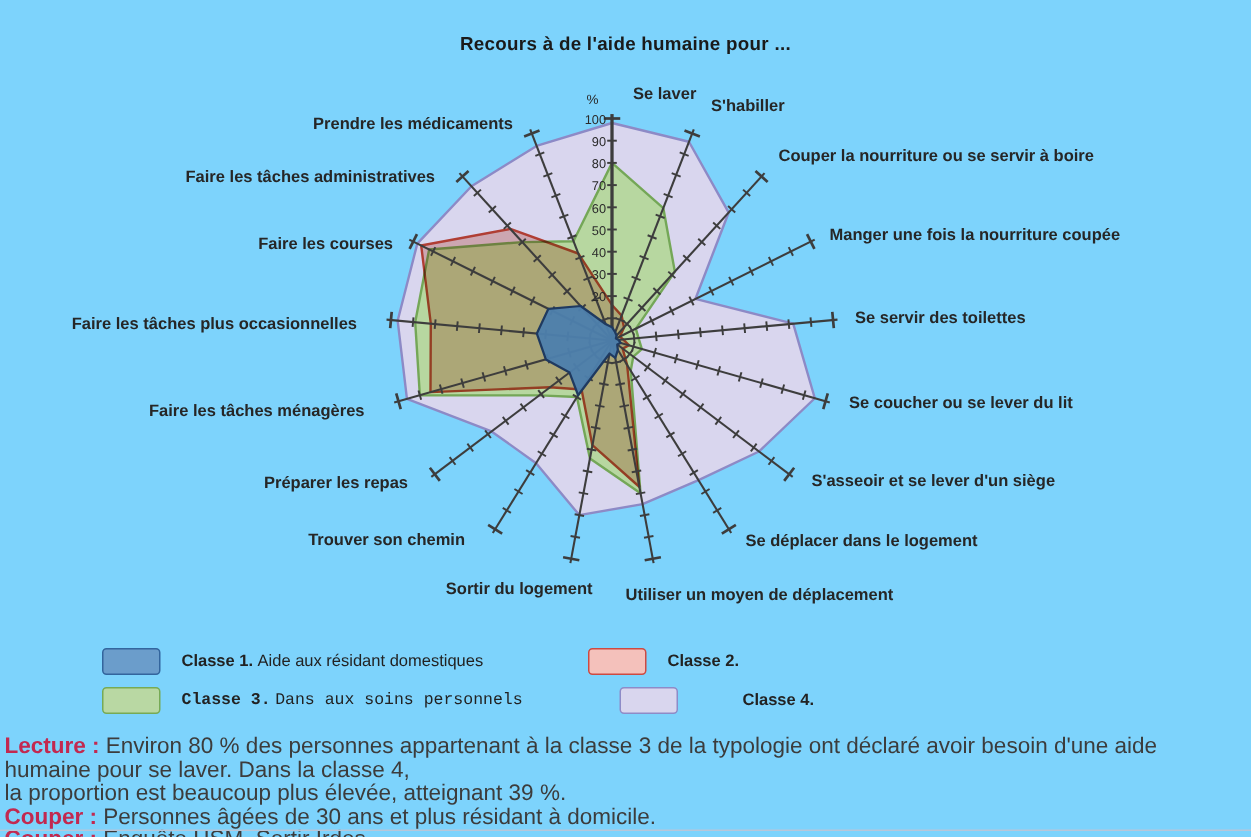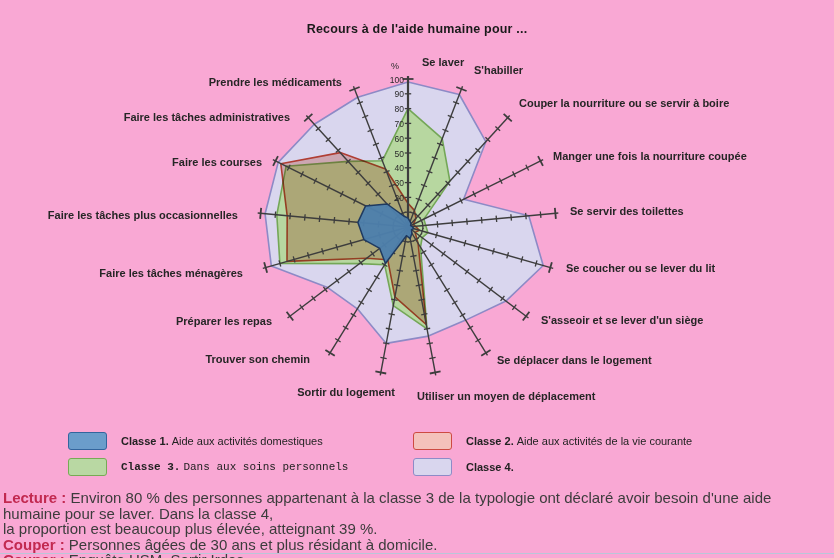--- a/index.html
+++ b/index.html
@@ -1,17 +1,17 @@
 <!DOCTYPE html>
 <html><head>
 <meta charset="utf-8">
 <style>
   html,body{margin:0;padding:0;background:#fff;width:834px;height:558px;overflow:hidden;
     font-family:"Liberation Sans","DejaVu Sans",sans-serif;}
-  #stage{position:relative;width:834px;height:558px;background:#f9a8d4;}
+  #stage{position:relative;width:834px;height:558px;background:#7dd3fc;}
   #chart-title{position:absolute;top:22px;left:0;width:834px;text-align:center;
     font-size:12.5px;font-weight:bold;color:#1a1a1a;letter-spacing:.2px;}
   #radar-svg{position:absolute;top:0;left:0;}
   
   #legend{position:absolute;top:427px;left:0;width:834px;font-size:11px;color:#222;}
   .legend-item{position:absolute;height:20px;display:flex;align-items:center;}
   .swatch{width:37px;height:16px;border-radius:3px;border:1.6px solid #000;margin-right:14px;flex:0 0 auto;}
   .legend-strong{font-weight:bold;margin-right:3px;}
   
   #notes{position:absolute;top:490px;left:3px;width:828px;font-size:15px;line-height:15.5px;color:#3c3c3c;}
@@ -243,33 +243,32 @@
       <text x="238" y="219" text-anchor="end" font-size="11" font-weight="bold" fill="#262626">Faire les tâches plus occasionnelles</text>
       <text x="262" y="166" text-anchor="end" font-size="11" font-weight="bold" fill="#262626">Faire les courses</text>
       <text x="290" y="121" text-anchor="end" font-size="11" font-weight="bold" fill="#262626">Faire les tâches administratives</text>
       <text x="342" y="86" text-anchor="end" font-size="11" font-weight="bold" fill="#262626">Prendre les médicaments</text>
     </svg>
 
   <div id="legend">
     <div class="legend-item" style="left:68px;top:4px;">
       <span class="swatch" style="background: rgb(107, 157, 203); border-color: rgb(51, 101, 157);"></span>
       <span class="legend-strong">Classe 1.</span>
-      <span>Aide aux activités domestiques</span>
-    </div>
-    <div class="legend-item" style="left:413px;top:4px;text-align:right;">
+      <span>Aide aux résidant domestiques</span>
+    </div>
+    <div class="legend-item" style="left:392px;top:4px;text-align:right;">
       <span class="swatch" style="background: rgb(244, 193, 187); border-color: rgb(205, 74, 66);"></span>
       <span class="legend-strong">Classe 2.</span>
-      <span>Aide aux activités de la vie courante</span>
     </div>
     <div class="legend-item" style="left:68px;top:30px;font-family:Liberation Mono, monospace;">
       <span class="swatch" style="background: rgb(185, 216, 163); border-color: rgb(119, 170, 85);"></span>
       <span class="legend-strong">Classe 3.</span>
       <span>Dans aux soins personnels</span>
     </div>
-    <div class="legend-item" style="left:413px;top:30px;">
+    <div class="legend-item" style="left:413px;top:30px;gap:29px;">
       <span class="swatch" style="background: rgb(217, 214, 238); border-color: rgb(142, 139, 199);"></span>
       <span class="legend-strong">Classe 4.</span>
     </div>
   </div>
 
   <div id="notes">
     <div>
       <span class="nlabel">Lecture :</span>
       <span>Environ 80 % des personnes appartenant à la classe 3 de la typologie ont déclaré avoir besoin d'une aide humaine pour se laver. Dans la classe 4,</span>
     </div>

